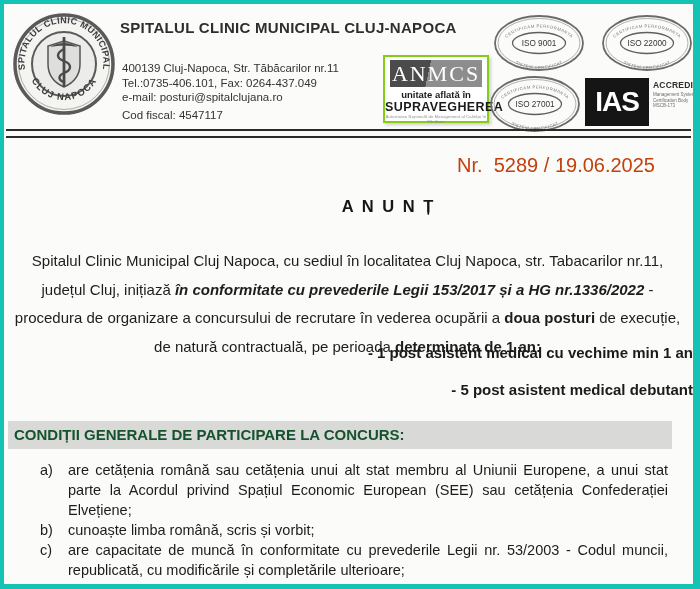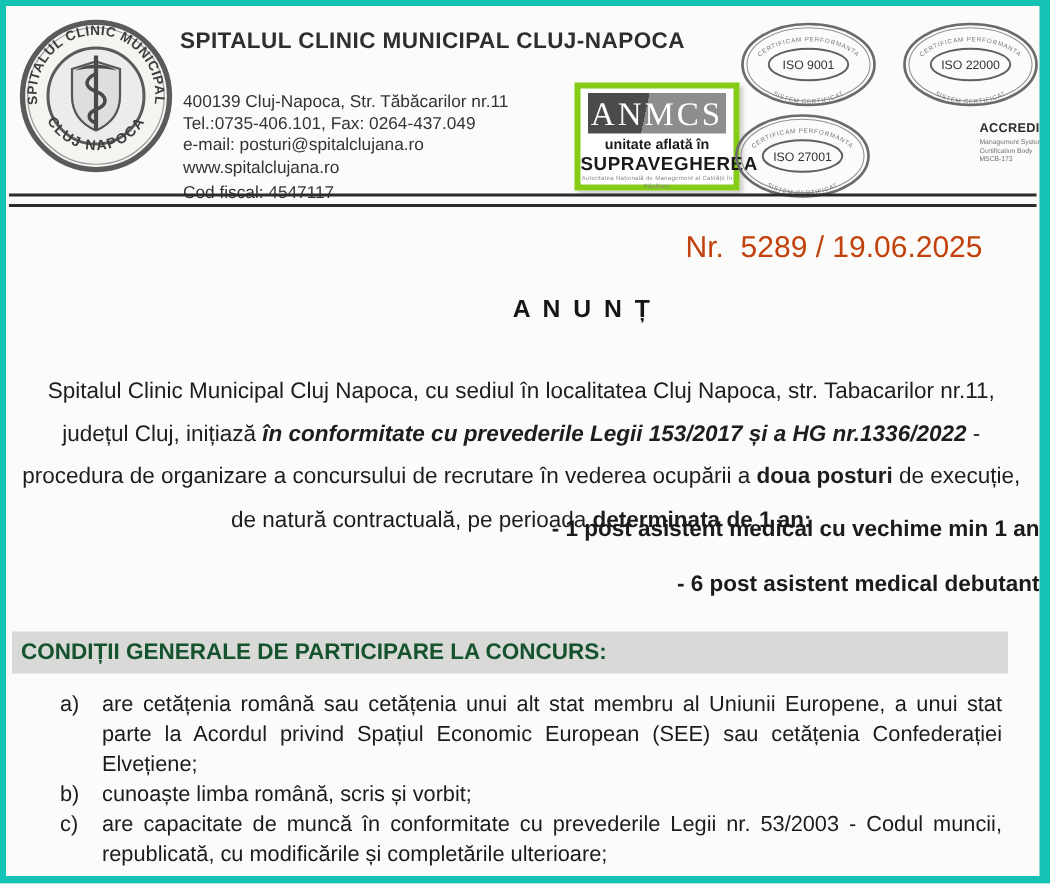--- a/index.html
+++ b/index.html
@@ -10,21 +10,21 @@
     border-right:7px solid #15c3b5; border-bottom:5px solid #15c3b5;
     font-family:"Liberation Sans", sans-serif;
   }
   .abs{position:absolute;}
   
   .seal{left:8px; top:8px; width:104px; height:104px;}
   .org-name{left:116px; top:15px; font-size:15px; font-weight:bold; color:#2e2e2e; letter-spacing:.3px;}
   .contact{left:118px; top:57px; font-size:11.5px; line-height:14.5px; color:#333;}
   .contact .fiscal{margin-top:3px;}
   .anmcs-box{left:379px; top:51px; width:102px; height:64px; background:#fff;
-    border:4px solid #84cc16; box-shadow:2px 2px 3px rgba(0,0,0,.18); text-align:center;}
+    border:2px solid #84cc16; box-shadow:2px 2px 3px rgba(0,0,0,.18); text-align:center;}
   .anmcs-logo{margin:3px auto 0; width:92px; height:27px; line-height:27px;
     background:linear-gradient(102deg,#4b4b4b 0 42%,#8d8d8d 42% 100%);
     color:#fff; font-family:"Liberation Serif", serif; font-size:22px; letter-spacing:2px;}
   .anmcs-l1{font-size:9.5px; font-weight:bold; color:#1a1a1a; margin-top:2px;}
   .anmcs-l2{font-size:12.5px; font-weight:bold; color:#1a1a1a; letter-spacing:.4px;}
   .anmcs-cap{font-size:4px; color:#8a8a8a; letter-spacing:.2px;}
   .oval{width:94px; height:60px;}
   .oval-1{left:488px; top:9px;} .oval-2{left:596px; top:9px;} .oval-3{left:484px; top:70px;}
   .ias-box{left:581px; top:74px; width:64px; height:48px; background:#151515; color:#fff;
     text-align:center; line-height:48px; font-size:28px; font-weight:bold; letter-spacing:-1px;}
@@ -73,21 +73,20 @@
     <rect x="50.6" y="25" width="2.8" height="50" fill="#4a4a4a"></rect>
     <path d="M52,37 C44,41 44,46 52,49 C60,52 60,58 52,61 C46,63.5 46,68 52,70" fill="none" stroke="#4a4a4a" stroke-width="2.4" stroke-linecap="round"></path>
   </svg>
 
   <div class="abs org-name">SPITALUL CLINIC MUNICIPAL CLUJ-NAPOCA</div>
 
   <div class="abs contact">
     <div>400139 Cluj-Napoca, Str. Tăbăcarilor nr.11</div>
     <div>Tel.:0735-406.101, Fax: 0264-437.049</div>
     <div>e-mail: posturi@spitalclujana.ro</div>
-    <div>www.spitalclujana.ro</div>
     <div class="fiscal">Cod fiscal: 4547117</div>
   </div>
 
   <div class="abs anmcs-box">
     <div class="anmcs-logo">ANMCS</div>
     <div class="anmcs-l1">unitate aflată în</div>
     <div class="anmcs-l2">SUPRAVEGHEREA</div>
     <div class="anmcs-cap">Autoritatea Națională de Management al Calității în Sănătate</div>
   </div>
 
@@ -117,39 +116,40 @@
     <ellipse cx="47" cy="30" rx="44" ry="27" fill="none" stroke="#6b6b6b" stroke-width="1.8"></ellipse>
     <ellipse cx="47" cy="30" rx="41" ry="24.5" fill="none" stroke="#909090" stroke-width="0.7"></ellipse>
     <ellipse cx="47" cy="30" rx="26.5" ry="10.5" fill="none" stroke="#5f5f5f" stroke-width="1.3"></ellipse>
     <text x="47" y="33" text-anchor="middle" font-size="8.2" fill="#333">ISO 27001</text>
     <path id="b3t" d="M 10,35 A 37,20.5 0 1 1 84,35" fill="none"></path>
     <text font-size="4.2" fill="#777" letter-spacing="0.5"><textPath href="#b3t" startOffset="50%" text-anchor="middle">CERTIFICAM PERFORMANTA</textPath></text>
     <path id="b3b" d="M 16,39 A 31,17 0 0 0 78,39" fill="none"></path>
     <text font-size="4.2" fill="#777" letter-spacing="0.5"><textPath href="#b3b" startOffset="50%" text-anchor="middle">SISTEM CERTIFICAT</textPath></text>
   </svg>
 
+  <div class="abs ias-box">IAS</div>
   <div class="abs ias-txt">
     <div class="ias-acc">ACCREDITED™</div>
     <div class="ias-sub">
       <div>Management Systems</div>
       <div>Certification Body</div>
       <div>MSCB-173</div>
     </div>
   </div>
 
   <div class="abs rule"></div>
 
   <div class="abs refnum">Nr.  5289 / 19.06.2025</div>
 
   <div class="abs doc-title">A N U N Ț</div>
 
   <p class="abs para"><span>Spitalul Clinic Municipal Cluj Napoca, cu sediul în localitatea Cluj Napoca, str. Tabacarilor nr.11, județul Cluj, inițiază </span><span class="bi">în conformitate cu prevederile Legii 153/2017 și a HG nr.1336/2022</span><span> - procedura de organizare a concursului de recrutare în vederea ocupării a </span><span class="b">doua posturi</span><span> de execuție, de natură contractuală, pe perioada </span><span class="b">determinata de 1 an:</span></p>
 
   <div class="abs post post-1">- 1 post asistent medical cu vechime min 1 an</div>
-  <div class="abs post post-2">- 6 post asistent medical debutant</div>
+  <div class="abs post post-2">- 5 post asistent medical debutant</div>
 
   <div class="abs band">
     <div class="heading">CONDIȚII GENERALE DE PARTICIPARE LA CONCURS:</div>
   </div>
 
   <div class="abs conds">
     <div class="cond">
       <span class="marker">a)</span>
       <span class="ctext">are cetățenia română sau cetățenia unui alt stat membru al Uniunii Europene, a unui stat parte la Acordul privind Spațiul Economic European (SEE) sau cetățenia Confederației Elvețiene;</span>
     </div>

